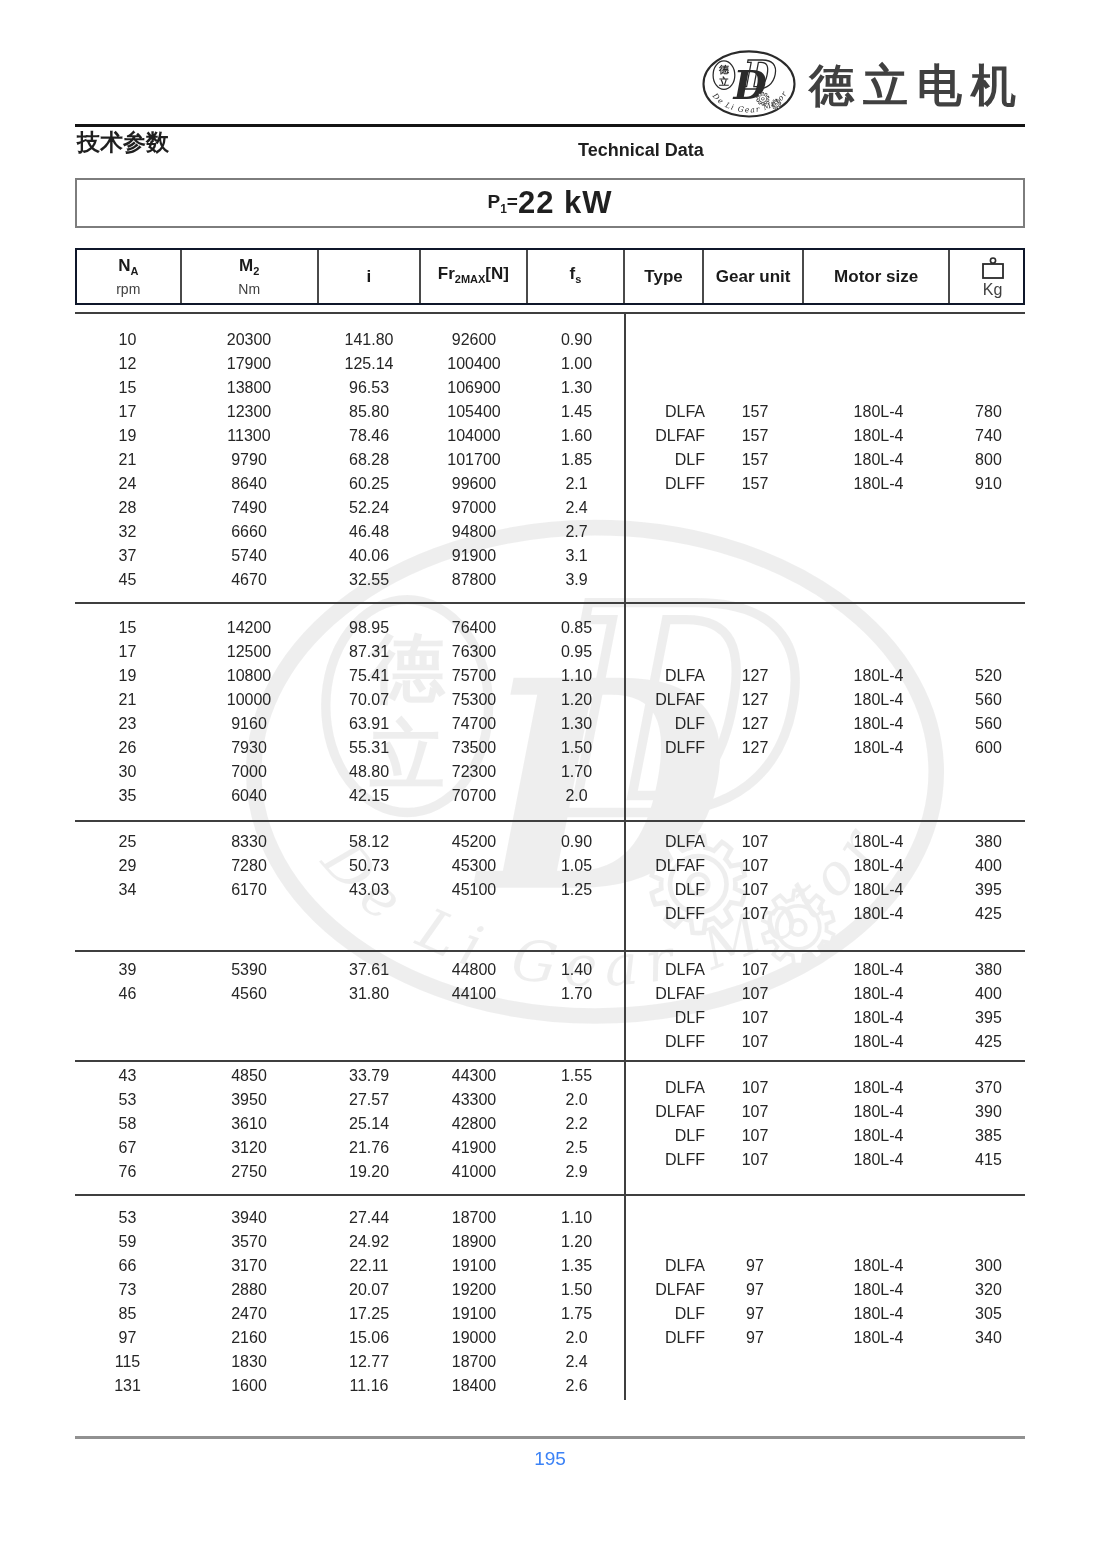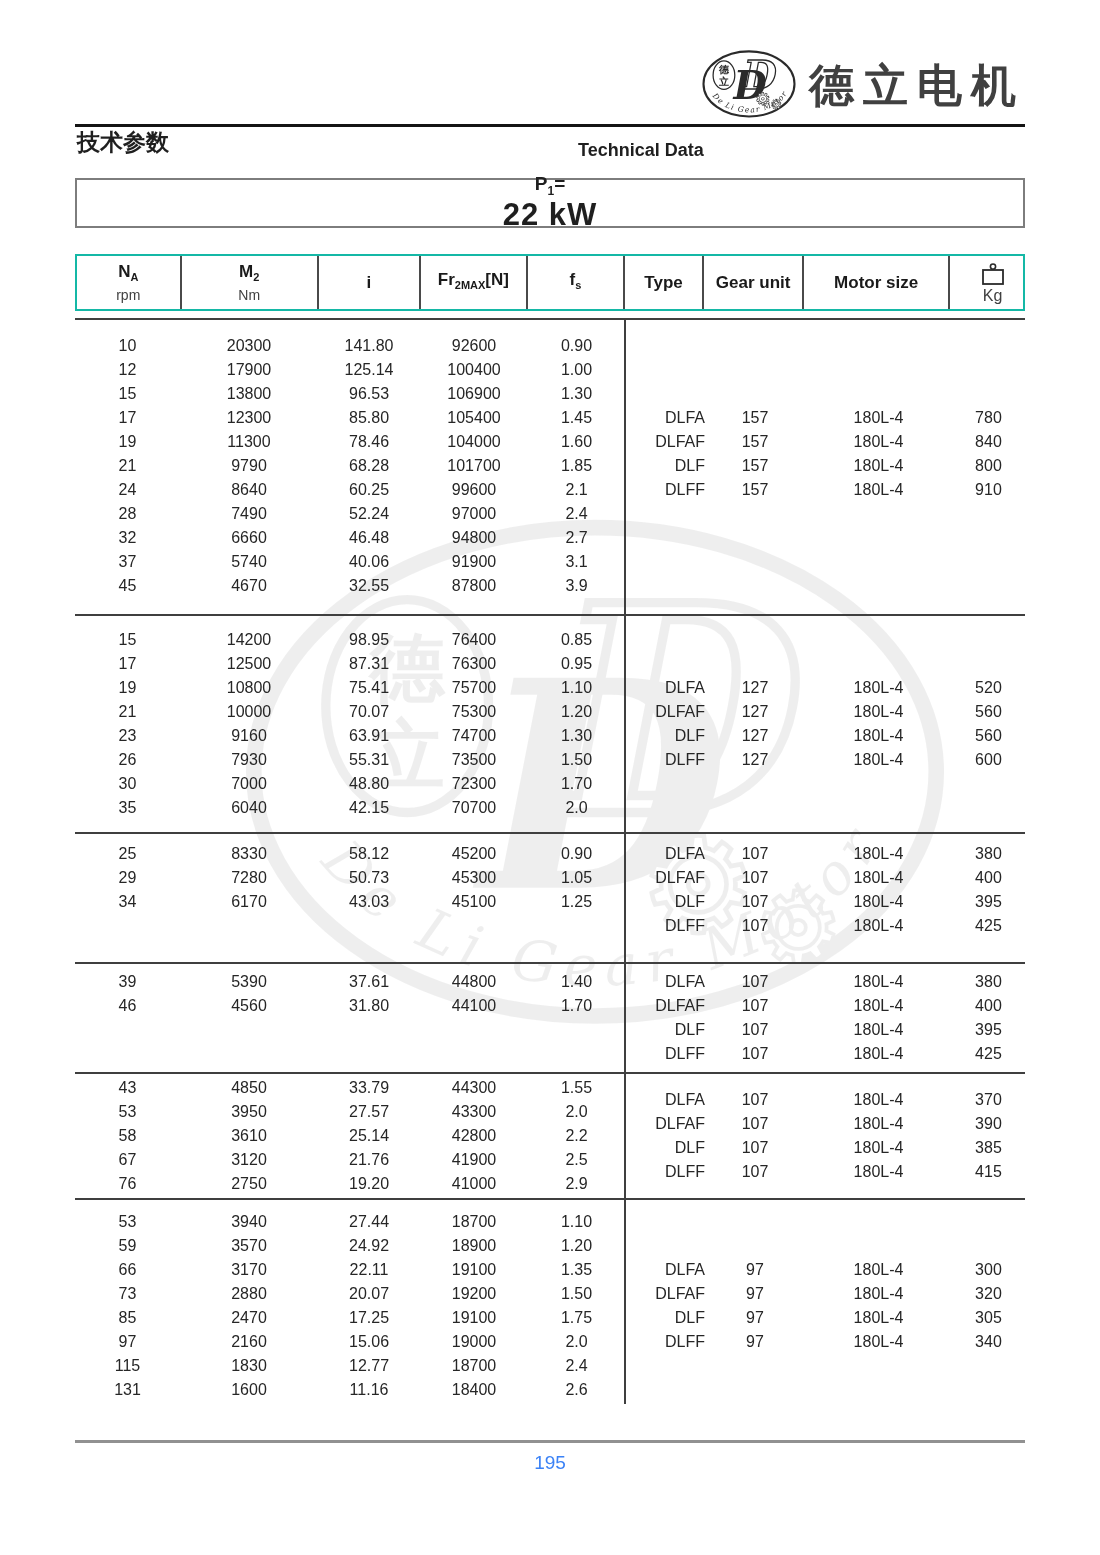--- a/index.html
+++ b/index.html
@@ -20,53 +20,53 @@
   }
   .top-rule { height:3px; background:#141414; margin-top:2px; }
 
   
   .title-row { position:relative; height:47px; }
   .title-cn { position:absolute; left:2px; top:0; font-size:23px; font-weight:bold; }
   .title-en { position:absolute; left:503px; top:13px; font-size:18px; font-weight:bold; }
 
   
   .p1-box { margin-top:4px; height:46px; border:2px solid #7d7d7d;
-            display:flex; align-items:center; justify-content:center;flex-direction:column; }
+            display:flex; align-items:center; justify-content:center; }
   .p1-label { font-size:19px; font-weight:bold; }
   .p1-label sub { font-size:12px; }
   .p1-value { font-size:31px; font-weight:bold; letter-spacing:1px; }
 
   
   .thead, .trow {
     display:grid;
     grid-template-columns:11.05% 14.53% 10.74% 11.37% 10.21% 8.42% 10.53% 15.47% 7.68%;
   }
-  .thead { margin-top:26px; height:53px; border:2px solid #14b8a6; }
+  .thead { margin-top:20px; height:53px; border:2px solid #0f172a; }
   .hcell { border-right:2px solid #4a4a4a; display:flex; flex-direction:column;
            align-items:center; justify-content:center; }
   .hcell:last-child { border-right:none;padding-left:12px; }
   .hmain { font-size:17px; font-weight:bold; line-height:19px; color:#1a1a1a; }
   .hmain sub { font-size:11px; }
   .hunit { font-size:14px; line-height:15px; color:#404040; }
   .kg-icon svg { display:block; margin-bottom:1px; }
 
   .tbody { position:relative; margin-top:7px; border-top:2px solid #3f3f3f;
            border-bottom:3px solid #919191; }
   .vdivider { position:absolute; left:calc(57.89% - 1px); top:0; bottom:36px;
               width:2px; background:#3f3f3f; }
   .grp { border-bottom:2px solid #3f3f3f; }
   .grp:last-child { border-bottom:none; }
   .trow { height:24px; line-height:24px; font-size:16px; color:#262626; }
   .cell { text-align:center; overflow:hidden; }
   .cell.c5 { text-align:right; padding-left:26px; }
-  .grp1 { padding:14px 0 16px; }
+  .grp1 { padding:14px 0 10px; }
   .grp2 { padding:12px 0 12px; }
   .grp3 { padding:8px 0 24px; }
   .grp4 { padding:6px 0 6px; }
-  .grp5 { padding:2px 0 2px; }
+  .grp5 { padding:2px 0 10px; }
   .grp6 { padding:10px 0 38px; }
   .grp5 .c5, .grp5 .c6, .grp5 .c7, .grp5 .c8 { transform:translateY(12px); }
 
   .footer { margin-top:9px; text-align:center; font-size:19px; color:#3b82f6; }
 
   
   .watermark { position:absolute; left:235px; top:505px; width:720px; height:565px;
                color:#4a4a4a; opacity:0.085; pointer-events:none; z-index:0; }
   .watermark svg { width:100%; height:100%; }
   .content { z-index:1; }
@@ -216,21 +216,21 @@
           </div>
           <div class="trow">
             <div class="cell c0">19</div>
             <div class="cell c1">11300</div>
             <div class="cell c2">78.46</div>
             <div class="cell c3">104000</div>
             <div class="cell c4">1.60</div>
             <div class="cell c5">DLFAF</div>
             <div class="cell c6">157</div>
             <div class="cell c7">180L-4</div>
-            <div class="cell c8">840</div>
+            <div class="cell c8">740</div>
           </div>
           <div class="trow">
             <div class="cell c0">21</div>
             <div class="cell c1">9790</div>
             <div class="cell c2">68.28</div>
             <div class="cell c3">101700</div>
             <div class="cell c4">1.85</div>
             <div class="cell c5">DLF</div>
             <div class="cell c6">157</div>
             <div class="cell c7">180L-4</div>

